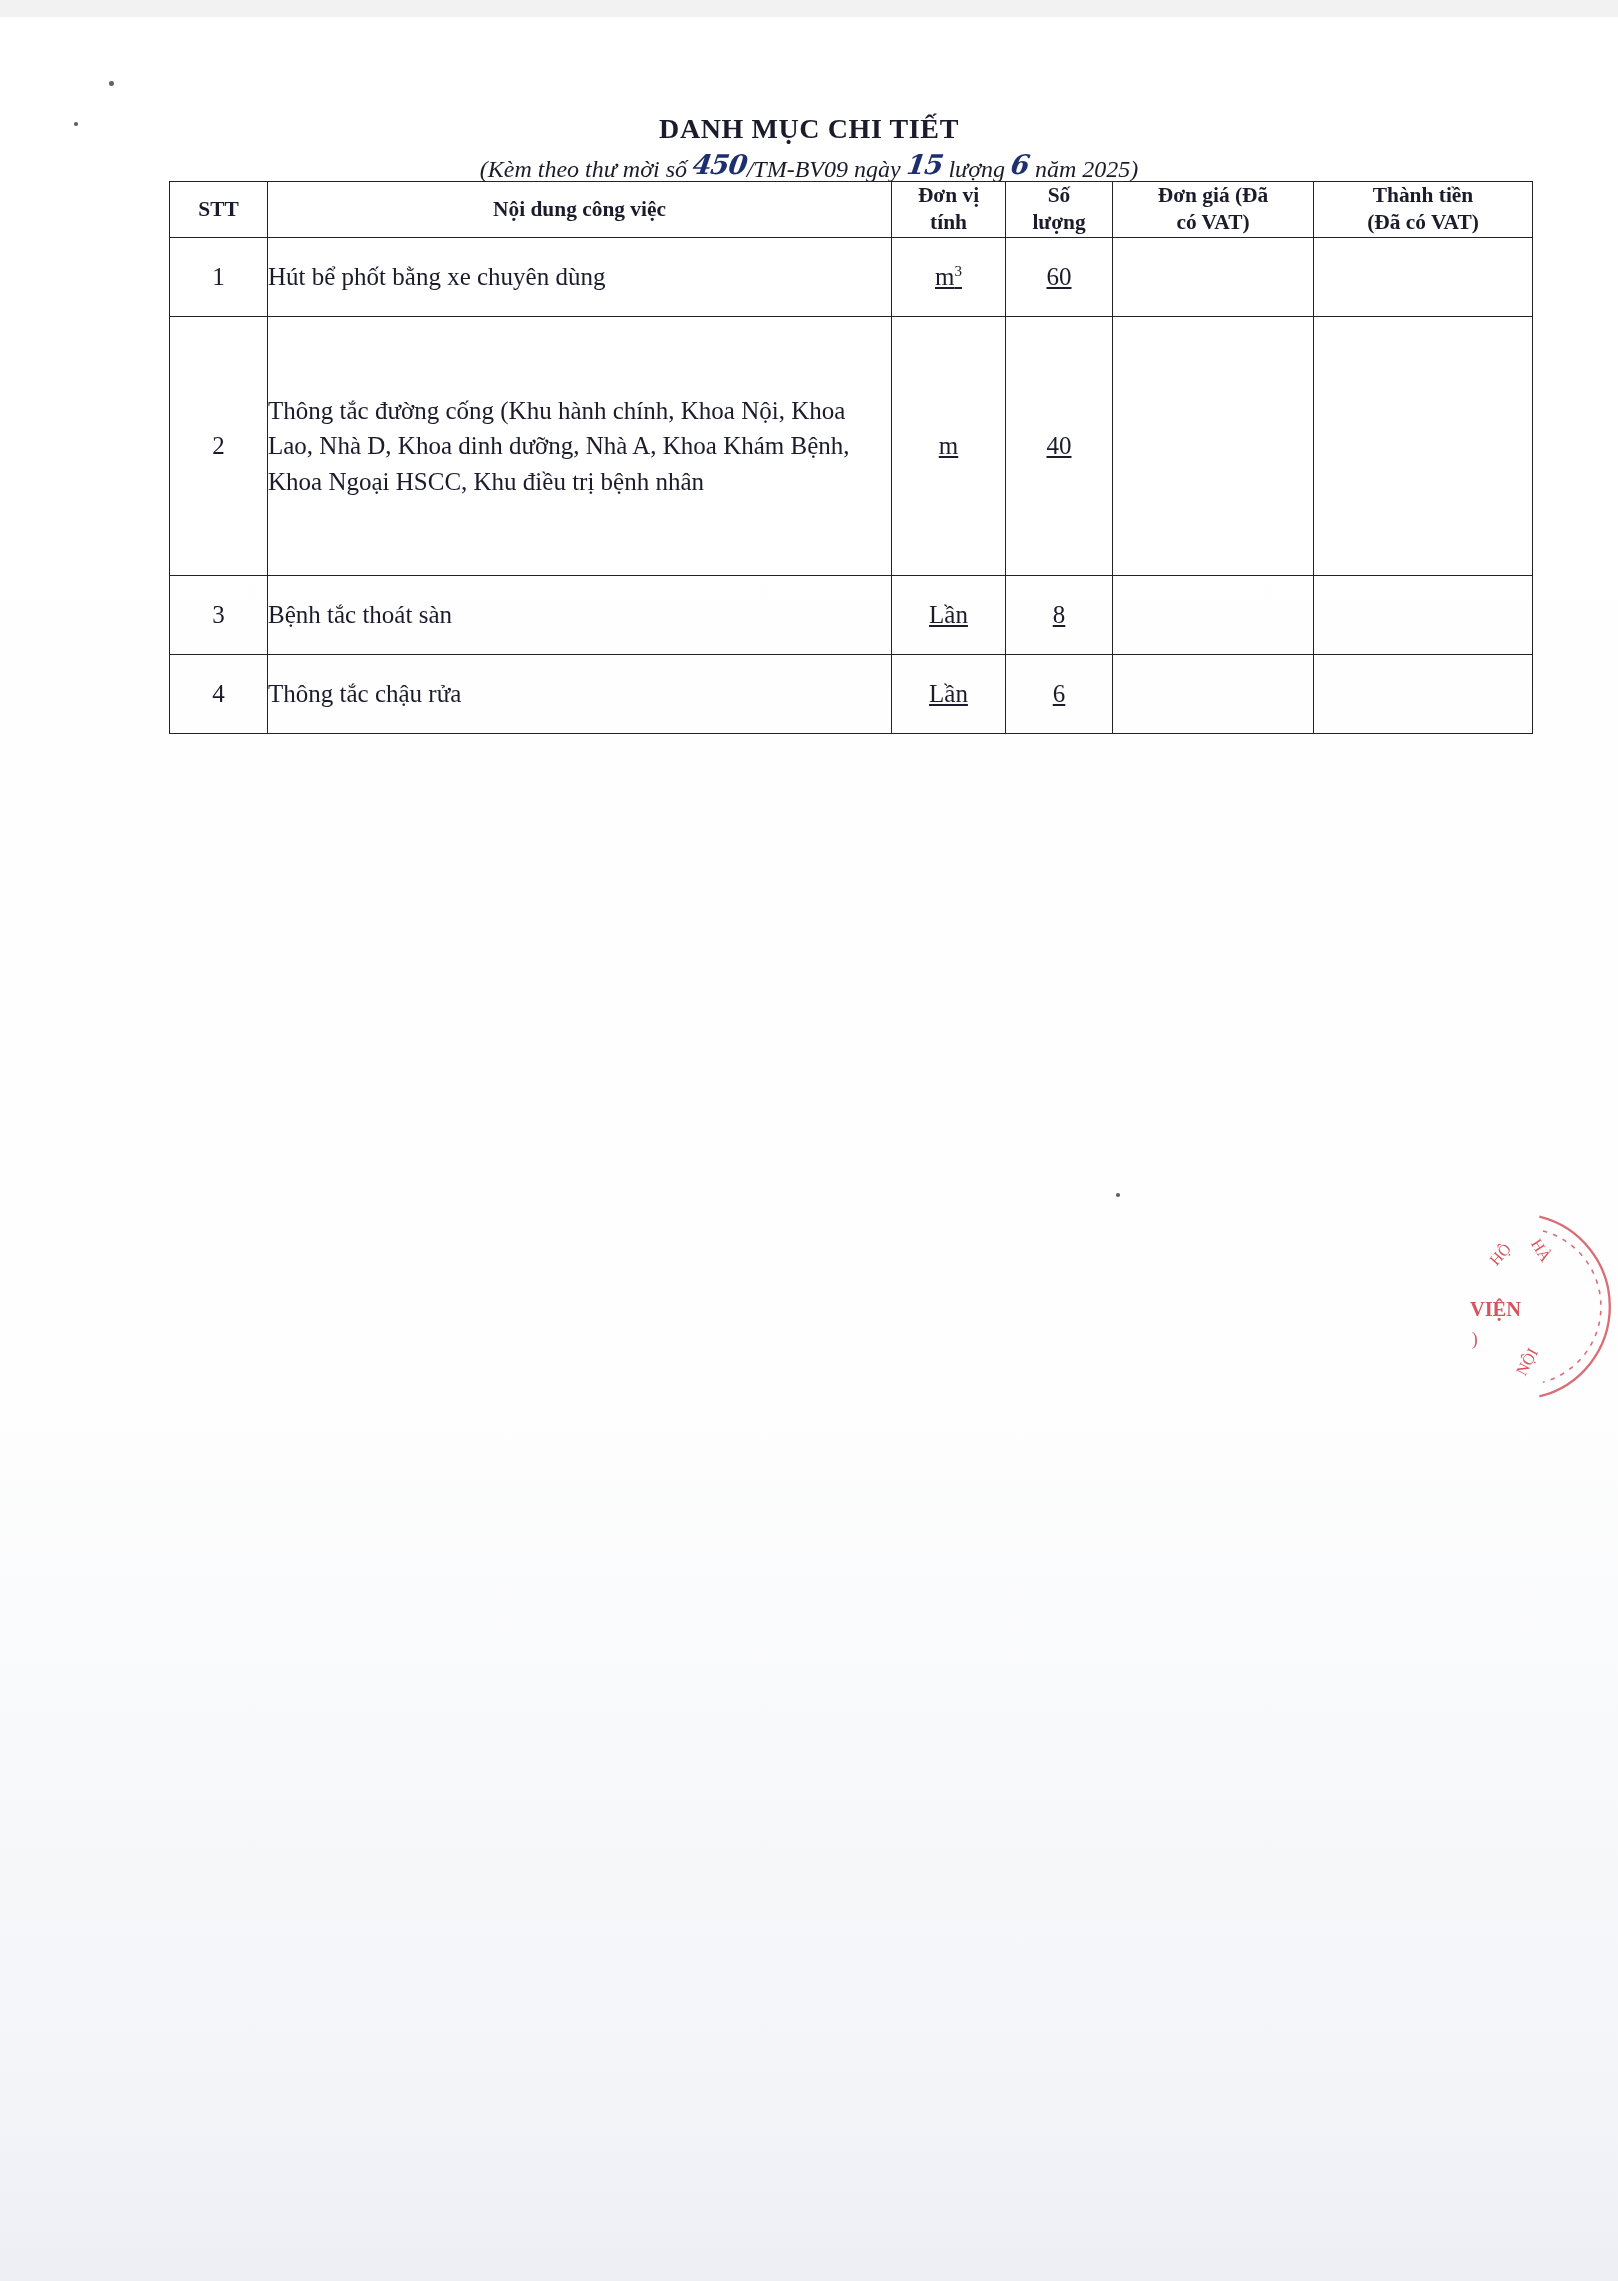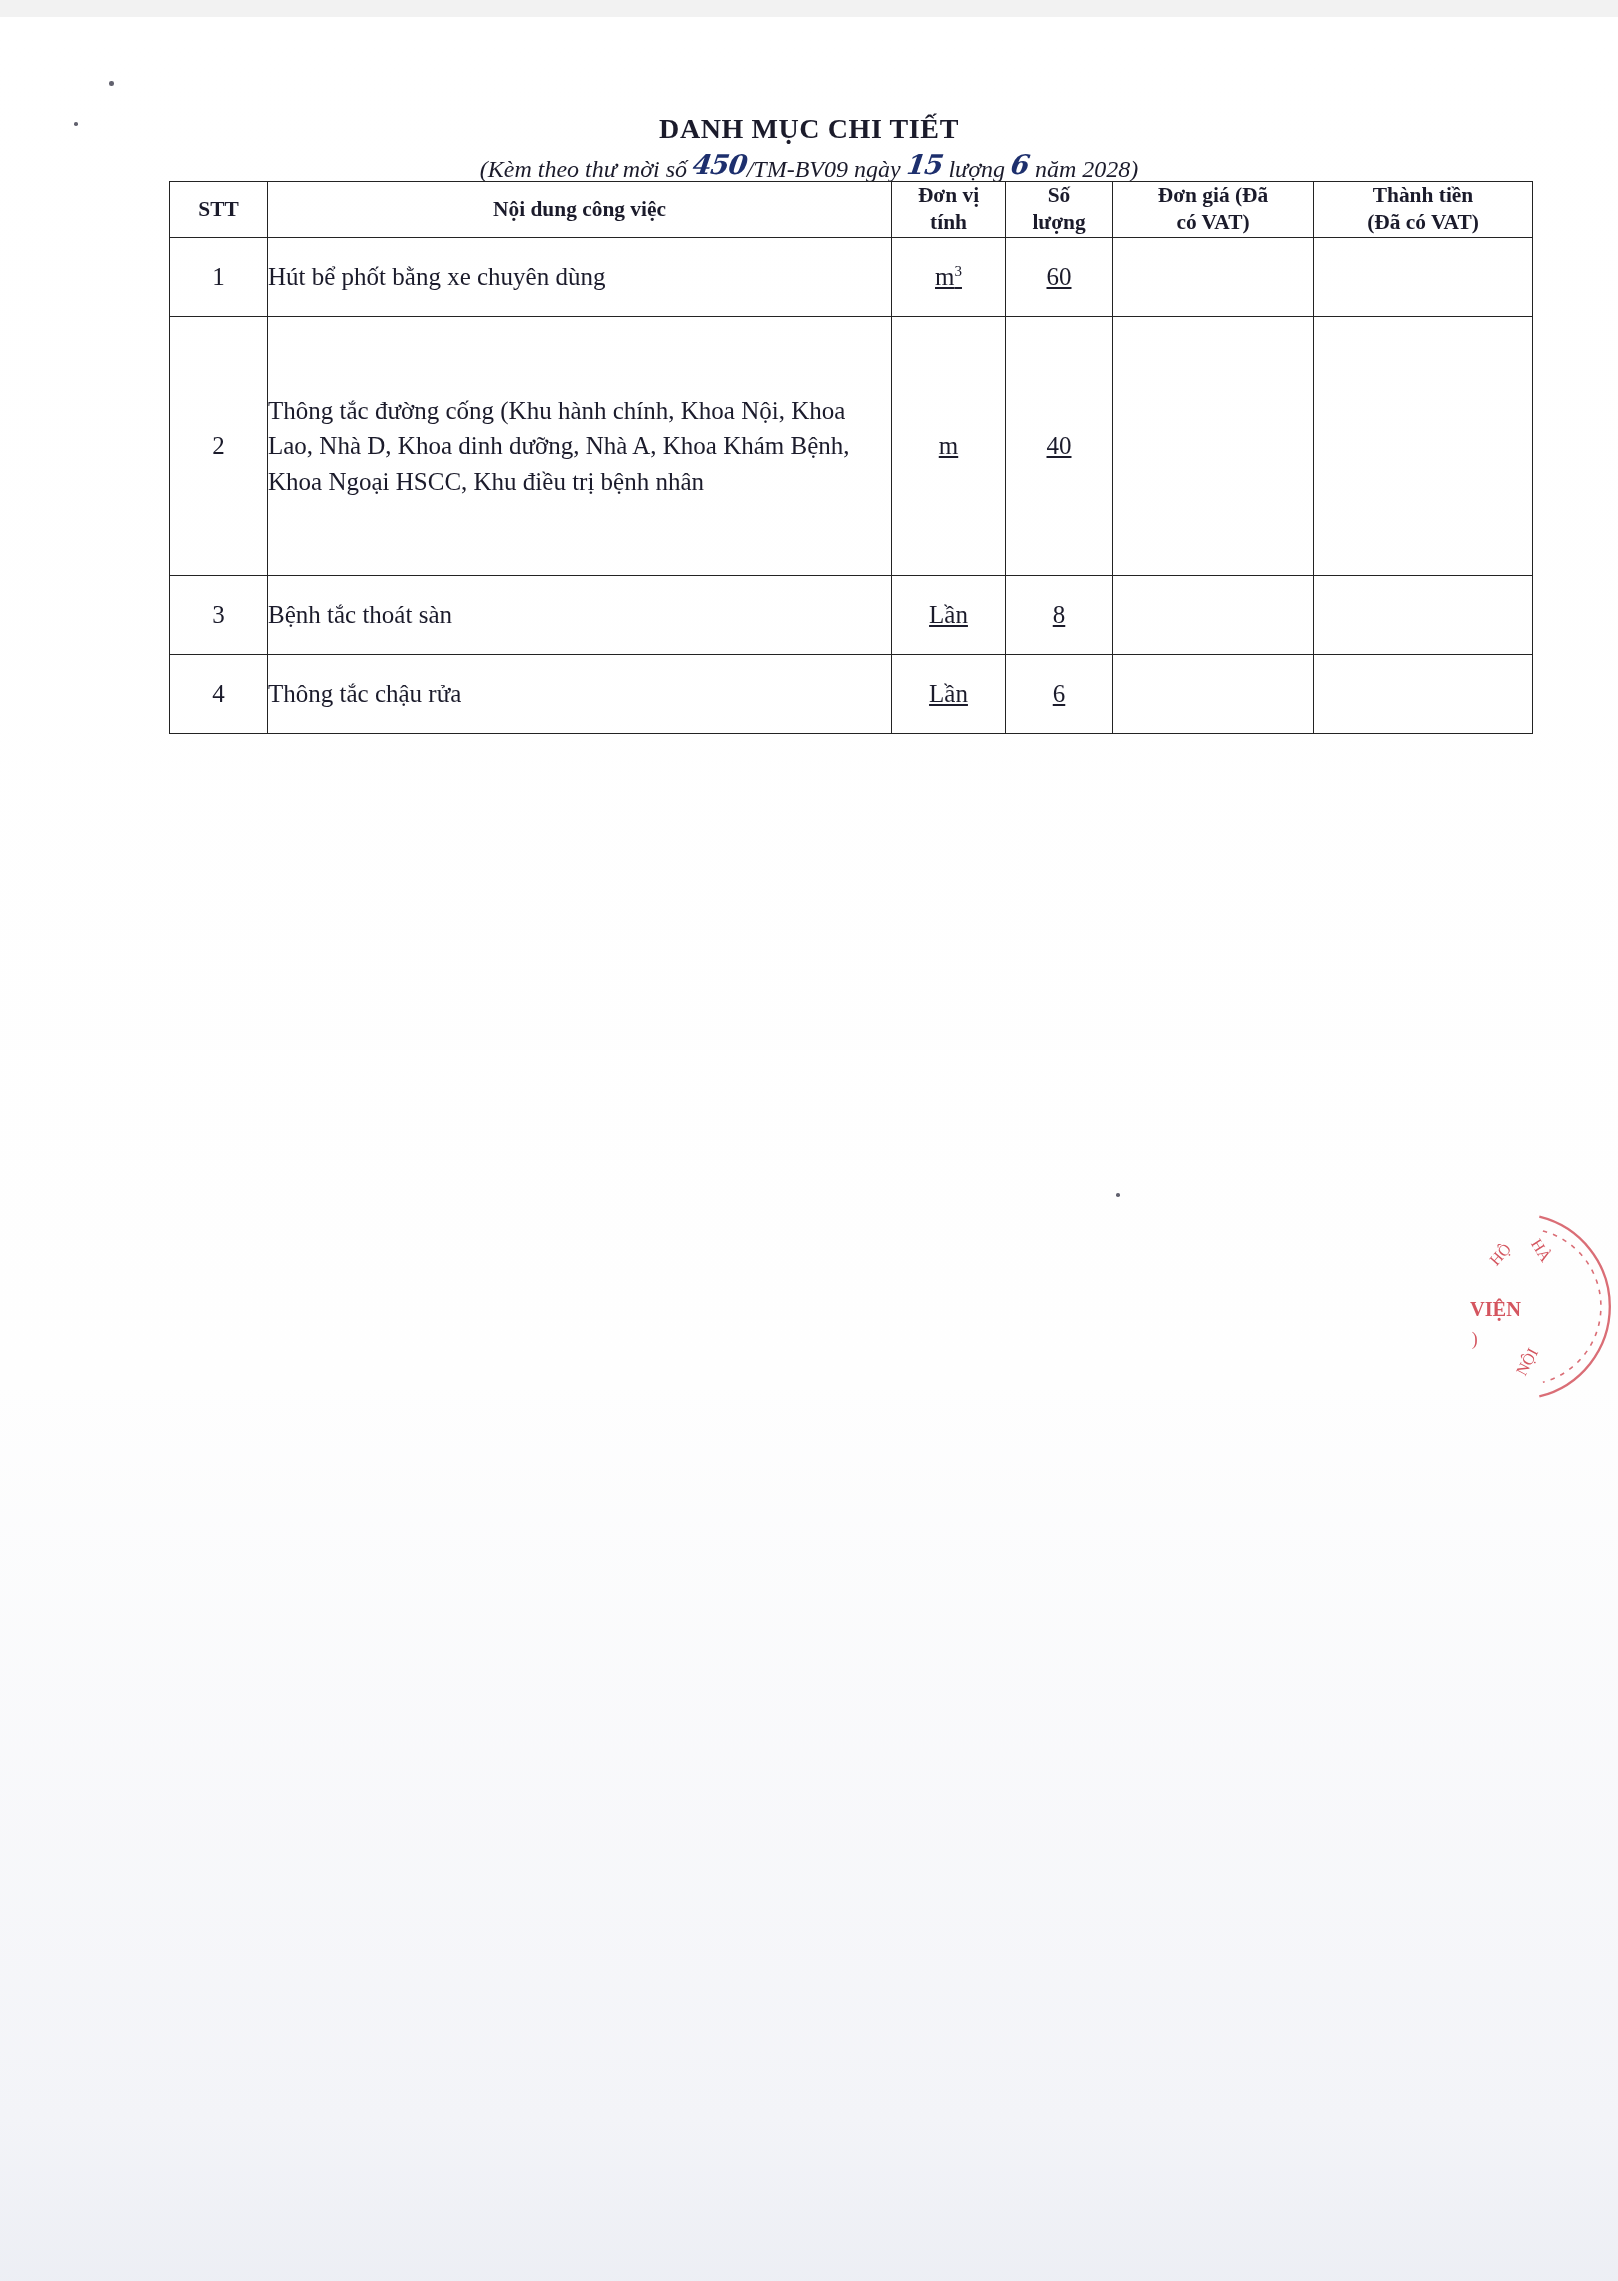--- a/index.html
+++ b/index.html
@@ -137,21 +137,21 @@
   <div class="doc-body">
 
     <div class="title">DANH MỤC CHI TIẾT</div>
 
     <div class="subtitle">
       <span>(Kèm theo thư mời số</span>
       <span class="handwrite hw-num">450</span><span>/TM-BV09 ngày</span>
       <span class="handwrite hw-num">15</span>
       <span>lượng</span>
       <span class="handwrite hw-num">6</span>
-      <span>năm 2028)</span>
+      <span>năm 2025)</span>
     </div>
 
     <table class="detail">
       <colgroup>
         <col style="width:98px">
         <col style="width:624px">
         <col style="width:114px">
         <col style="width:107px">
         <col style="width:201px">
         <col style="width:219px">

